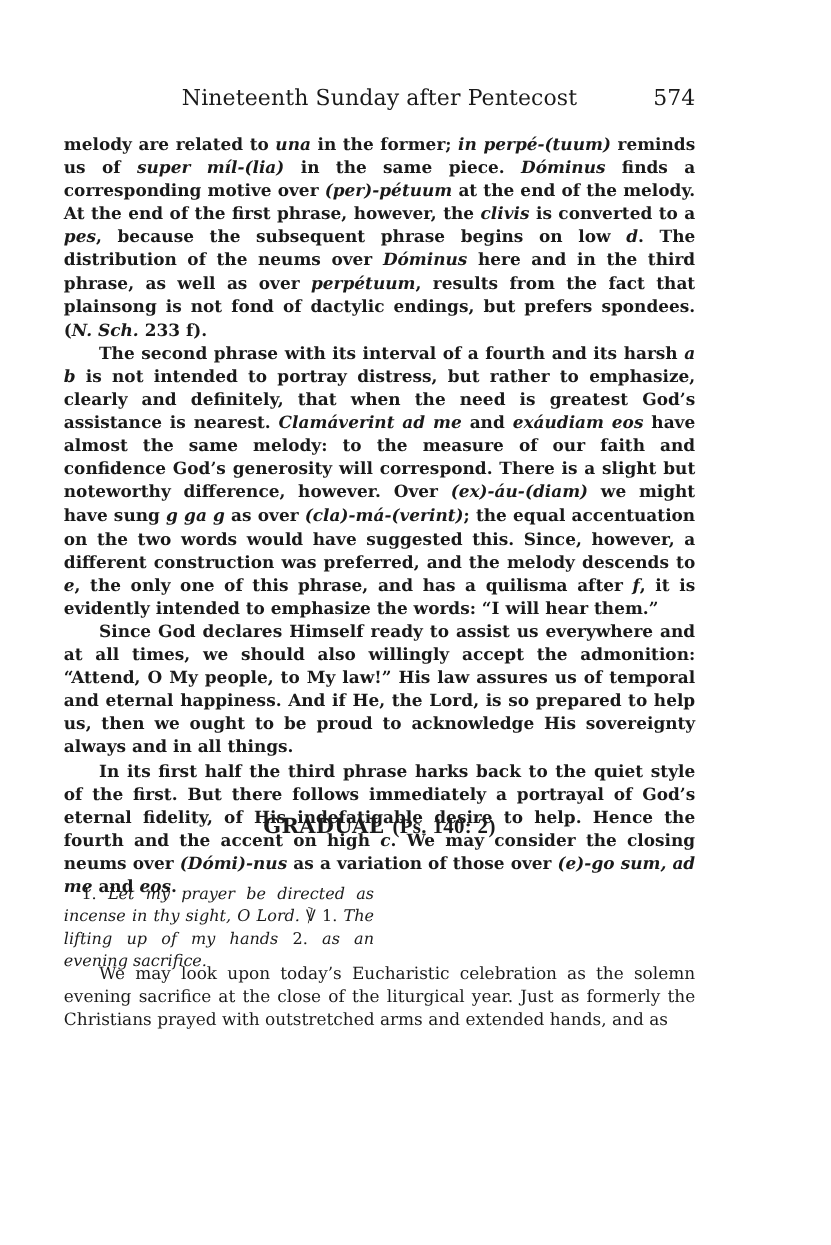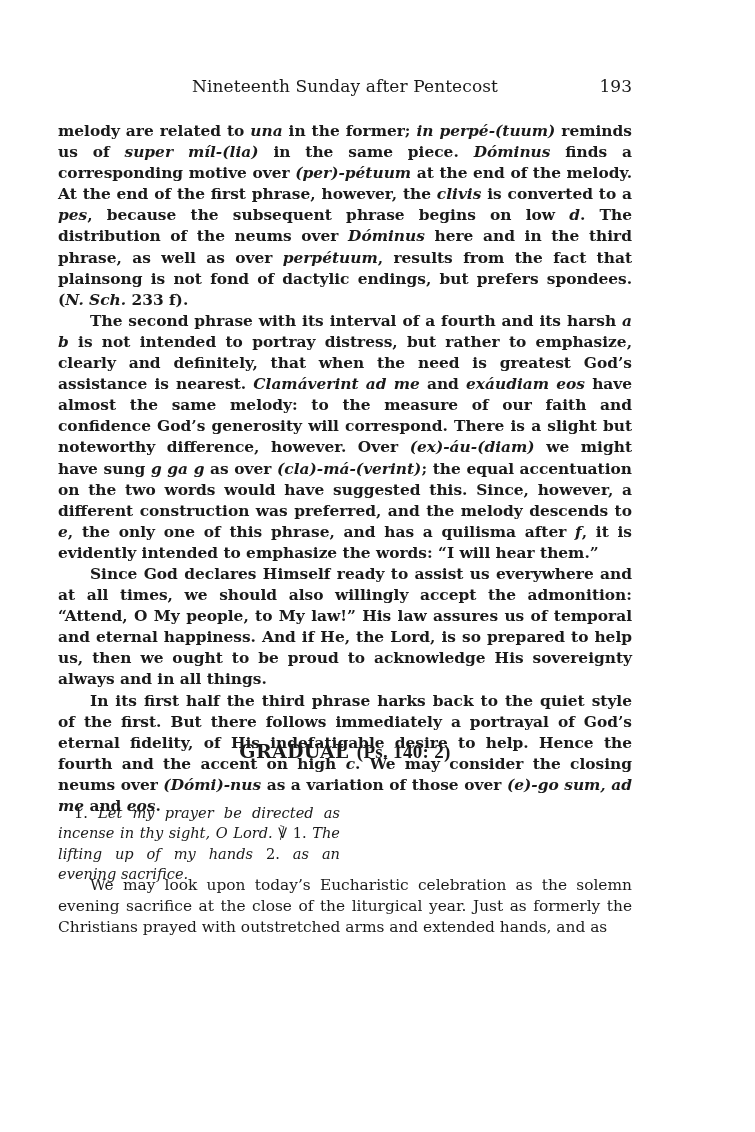--- a/index.html
+++ b/index.html
@@ -1,20 +1,20 @@
 <!DOCTYPE html>
 <html><head>
 <meta charset="utf-8">
 <style>
   html, body { margin: 0; padding: 0; background: #ffffff; }
   body { width: 755px; height: 1132px; position: relative; overflow: hidden;
          font-family: "DejaVu Serif", "Liberation Serif", serif; color: #1a1a1a; }
   .page { position: absolute; left: 58px; top: 0; width: 574px; }
   .running-head { position: absolute; top: 76px; left: 0; width: 574px; height: 22px;
-                  font-size: 17px; }
+                  font-size: 20px; }
   .running-title { position: absolute; left: 0; right: 0; text-align: center; letter-spacing: 0.1px; }
   .page-number { position: absolute; right: 0; }
   .body-text { position: absolute; top: 121px; left: 0; width: 574px; font-weight: bold; }
   p { margin: 0; font-size: 15.4px; line-height: 21.1px; text-align: justify;
       text-align-last: auto; hyphens: manual; }
   p.indent { text-indent: 32px; }
   i { font-style: italic; }
   .section-heading { position: absolute; top: 740px; left: 0; width: 574px; text-align: center;
                      font-size: 19px; font-weight: bold; letter-spacing: 0.3px; }
   .section-heading .ref { margin-left: 8px; font-family: Liberation Serif, serif; }
@@ -24,21 +24,21 @@
   .gradual .col.right { width: 282px; margin-top: 20px; }
   .gradual .col p { font-size: 14.6px; line-height: 20.4px; text-indent: 16px; }
   .body-text-2 { position: absolute; top: 875px; left: 0; width: 574px; }
 </style>
 </head>
 <body>
 
 <div class="page">
   <div class="running-head">
     <span class="running-title">Nineteenth Sunday after Pentecost</span>
-    <span class="page-number">193</span>
+    <span class="page-number">574</span>
   </div>
 
   <div class="body-text">
     <p>melody are related to <i>una</i> in the former; <i>in perpé-(tuum)</i> reminds us of <i>super míl-(lia)</i> in the same piece. <i>Dóminus</i> finds a corresponding motive over <i>(per)-pétuum</i> at the end of the melody. At the end of the first phrase, however, the <i>clivis</i> is converted to a <i>pes</i>, because the subsequent phrase begins on low <i>d</i>. The distribution of the neums over <i>Dóminus</i> here and in the third phrase, as well as over <i>perpétuum</i>, results from the fact that plainsong is not fond of dactylic endings, but prefers spondees. (<i>N. Sch.</i> 233 f).</p>
     <p class="indent">The second phrase with its interval of a fourth and its harsh <i>a b</i> is not intended to portray distress, but rather to emphasize, clearly and definitely, that when the need is greatest God’s assistance is nearest. <i>Clamáverint ad me</i> and <i>exáudiam eos</i> have almost the same melody: to the measure of our faith and confidence God’s generosity will correspond. There is a slight but noteworthy difference, however. Over <i>(ex)-áu-(diam)</i> we might have sung <i>g ga g</i> as over <i>(cla)-má-(verint)</i>; the equal accentuation on the two words would have suggested this. Since, however, a different construction was preferred, and the melody descends to <i>e</i>, the only one of this phrase, and has a quilisma after <i>f</i>, it is evidently intended to emphasize the words: “I will hear them.”</p>
     <p class="indent">Since God declares Himself ready to assist us everywhere and at all times, we should also willingly accept the admonition: “Attend, O My people, to My law!” His law assures us of temporal and eternal happiness. And if He, the Lord, is so prepared to help us, then we ought to be proud to acknowledge His sovereignty always and in all things.</p>
     <p class="indent">In its first half the third phrase harks back to the quiet style of the first. But there follows immediately a portrayal of God’s eternal fidelity, of His indefatigable desire to help. Hence the fourth and the accent on high <i>c</i>. We may consider the closing neums over <i>(Dómi)-nus</i> as a variation of those over <i>(e)-go sum, ad me</i> and <i>eos</i>.</p>
   </div>
 
   <div class="section-heading">

